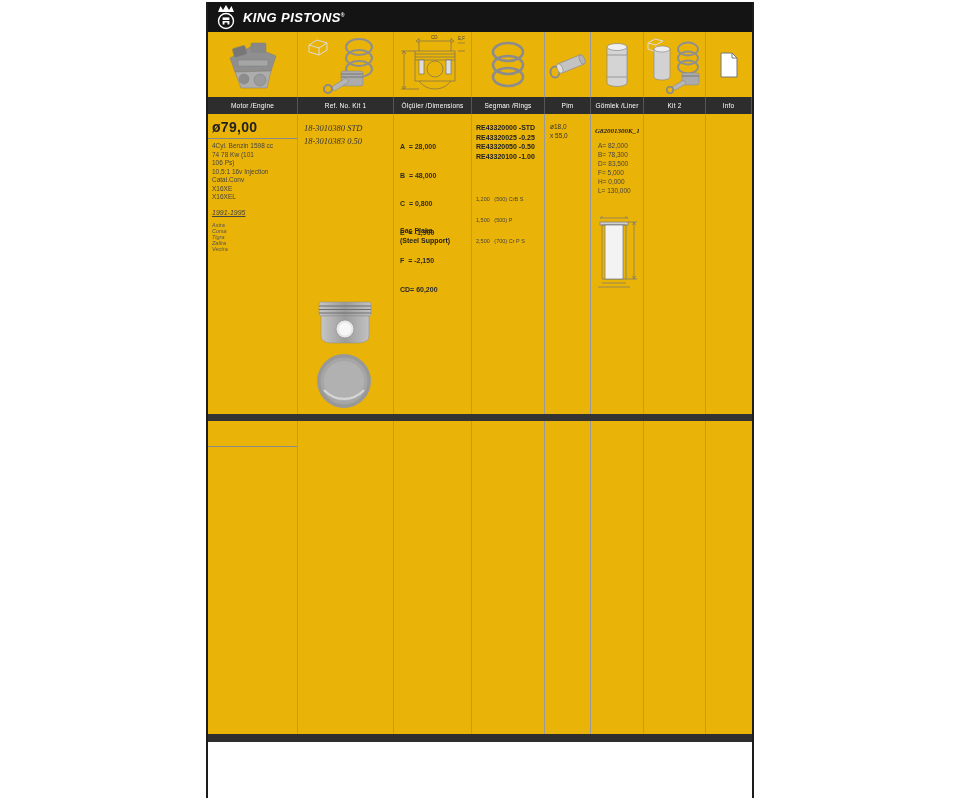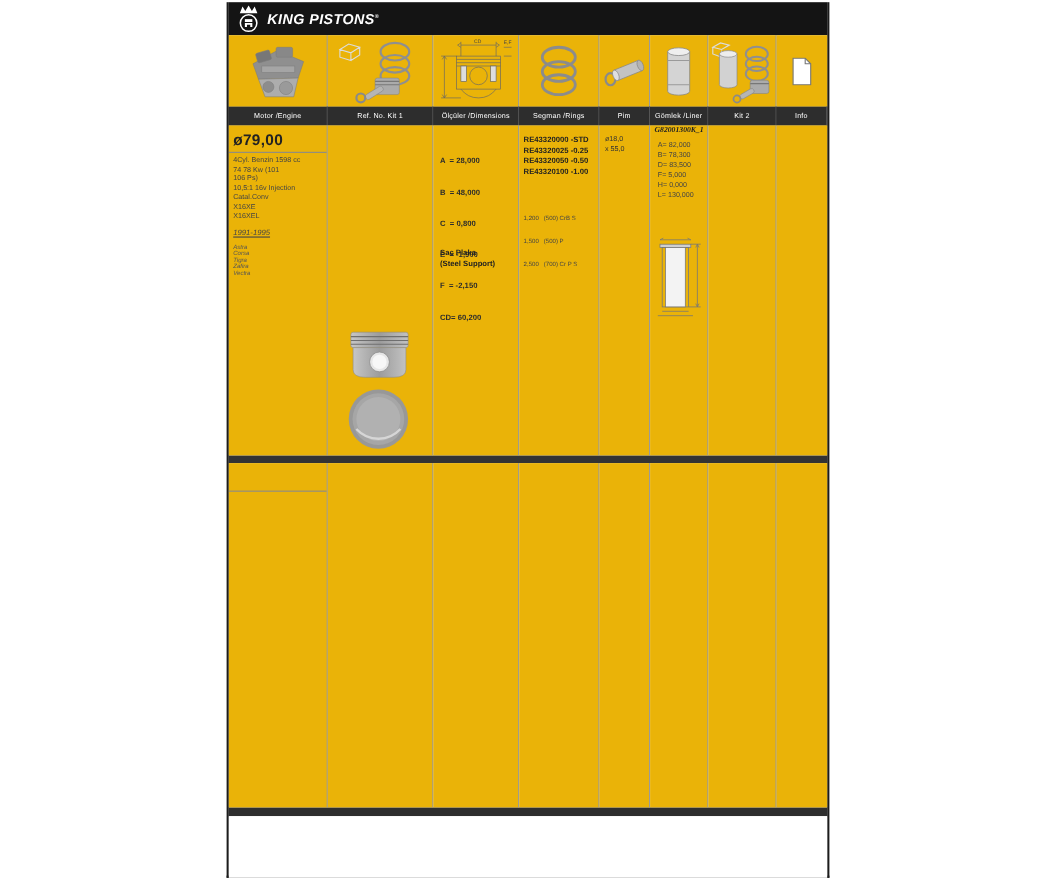--- a/index.html
+++ b/index.html
@@ -41,21 +41,21 @@
   .photo-top { position:absolute; left:17px; top:238px; }
   
   .dims { padding:9px 0 0 6px; font-size:7px; font-weight:600; line-height:9.5px; color:#2c2c2c; white-space:pre; }
   .steel { position:absolute; left:6px; top:112px; font-size:7px; font-weight:bold; line-height:9.5px; color:#222; }
   
   .ringpn { padding:9px 0 0 4px; font-size:7px; font-weight:bold; line-height:9.5px; color:#222; white-space:nowrap; }
   .ringspec { margin-top:21px; padding-left:4px; font-size:5.5px; line-height:7px; color:#444; white-space:pre; }
   
   .pintxt { padding:9px 0 0 5px; font-size:6.5px; line-height:8.5px; color:#333; }
   
-  .linerpn { padding:0 0 0 4px; font-family:"Liberation Serif", serif; font-style:italic;
+  .linerpn { padding:13px 0 0 4px; font-family:"Liberation Serif", serif; font-style:italic;
              font-weight:bold; font-size:7px; color:#222; white-space:nowrap; }
   .linerdims { padding:6px 0 0 7px; font-size:6.5px; line-height:9px; color:#444; }
   .linerdraw { position:absolute; left:1px; top:100px; }
   
   .subline { height:26px; border-bottom:1px solid #8a8a8a; }
   svg { display:block; }
 </style>
 </head>
 <body>
 
@@ -248,20 +248,24 @@
         <div class="models">
           <div>Astra</div>
           <div>Corsa</div>
           <div>Tigra</div>
           <div>Zafira</div>
           <div>Vectra</div>
         </div>
       </div>
 
       <div class="cell">
+        <div class="refs">
+          <div>18-3010380  STD</div>
+          <div>18-3010383  0.50</div>
+        </div>
         <div class="photo-side">
           <svg width="66" height="48" viewBox="0 0 66 48">
             <defs>
               <linearGradient id="pg" x1="0" y1="0" x2="1" y2="0">
                 <stop offset="0" stop-color="#c6c6c6"></stop>
                   <stop offset=".5" stop-color="#9c9c9c"></stop>
                   <stop offset="1" stop-color="#c2c2c2"></stop>
               </linearGradient>
             </defs>
             <rect x="7" y="2" width="52" height="14" rx="2" fill="url(#pg)" stroke="#8a8a8a" stroke-width=".5"></rect>

